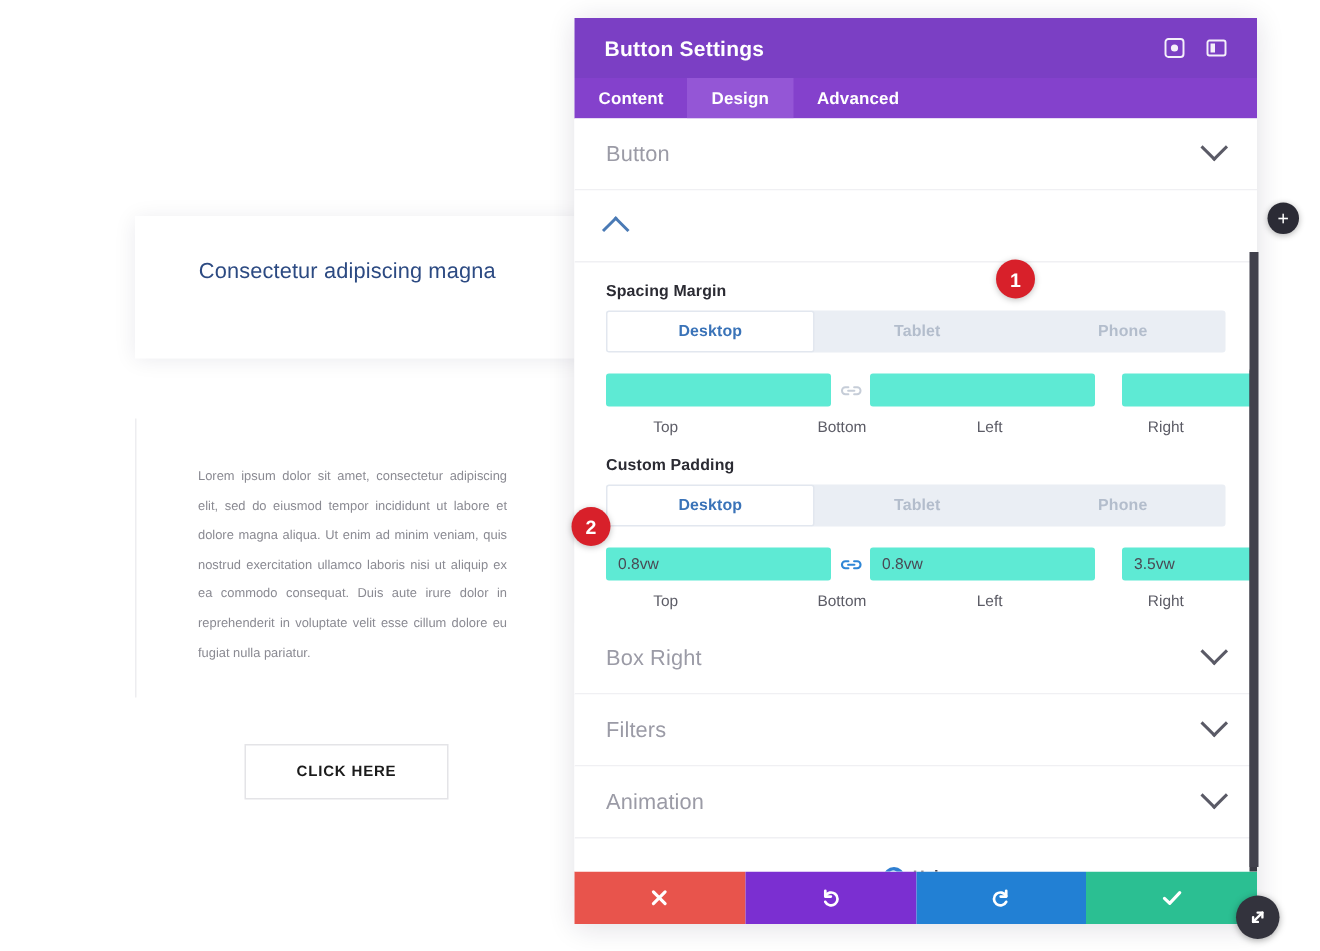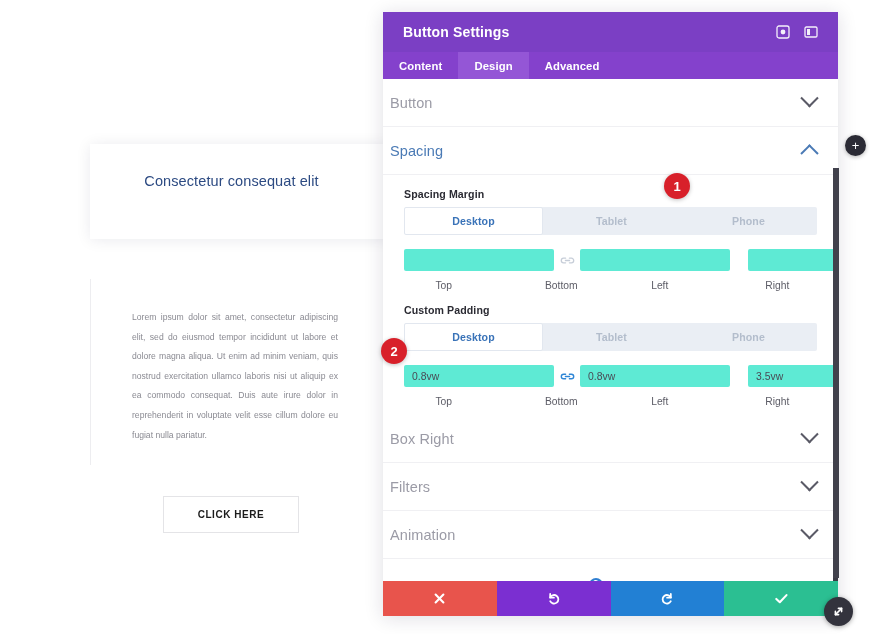--- a/index.html
+++ b/index.html
@@ -143,21 +143,21 @@
     flex: 1 1 auto;
     background: #ffffff;
     overflow: hidden;
     position: relative;
   }
 
   .section-head {
     height: 48px;
     display: flex;
     align-items: center;
-    padding: 0 22px 0 7px;
+    padding: 0 22px 0 21px;
     border-bottom: 1px solid #f0f0f3;
     background: #ffffff;
   }
   .section-head .label {
     flex: 1 1 auto;
     font-size: 14.5px;
     color: #9b9ba6;
     letter-spacing: .1px;
   }
   .section-head.open .label { color: #4a7ab5; }
@@ -368,21 +368,21 @@
   #marker-2 { left: 381px; top: 338px; }
 </style>
 </head>
 <body>
 
 <div id="root">
 
   <div class="canvas">
 
     <div class="hero-card">
-      <div class="hero-title">Consectetur consequat elit</div>
+      <div class="hero-title">Consectetur adipiscing magna</div>
     </div>
 
     <div class="text-card">
       <div class="body-copy">Lorem ipsum dolor sit amet, consectetur adipiscing elit, sed do eiusmod tempor incididunt ut labore et dolore magna aliqua. Ut enim ad minim veniam, quis nostrud exercitation ullamco laboris nisi ut aliquip ex ea commodo consequat. Duis aute irure dolor in reprehenderit in voluptate velit esse cillum dolore eu fugiat nulla pariatur.</div>
     </div>
 
     <div class="cta-button">
       <span>CLICK HERE</span>
     </div>
   </div>
@@ -420,21 +420,20 @@
     </div>
 
     <div class="panel-body">
 
       <div class="section-head">
         <div class="label">Button</div>
         <div class="chev"></div>
       </div>
 
       <div class="section-head open">
-        <div class="label">Spacing</div>
         <div class="chev up"></div>
       </div>
 
       <div class="section-body">
 
         <div class="field-label">Spacing Margin</div>
 
         <div class="device-tabs">
           <div class="device-tab active">
             <span>Desktop</span>

